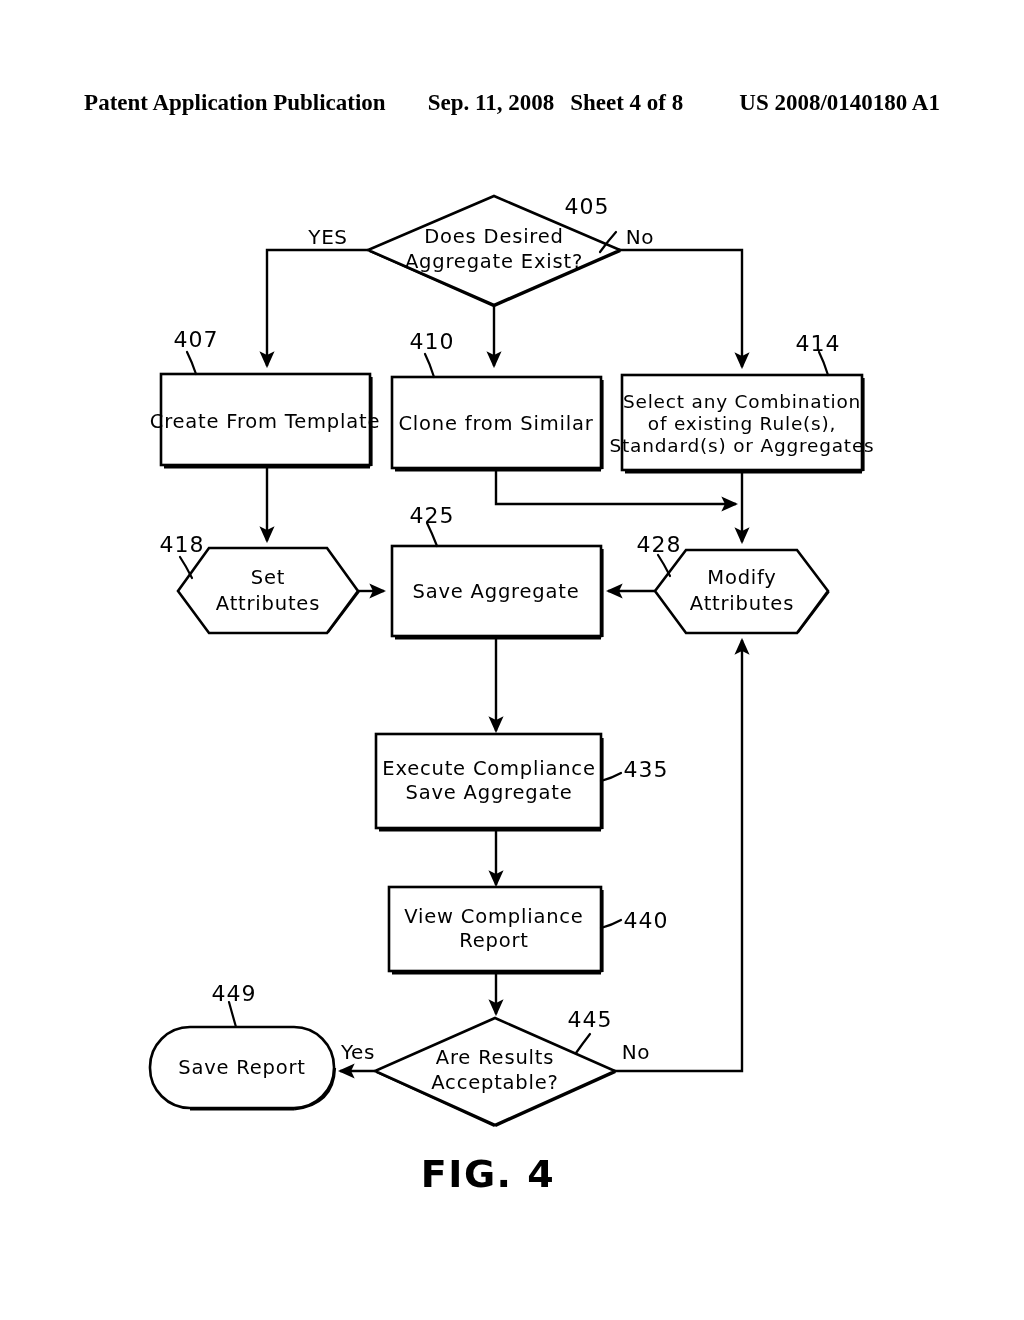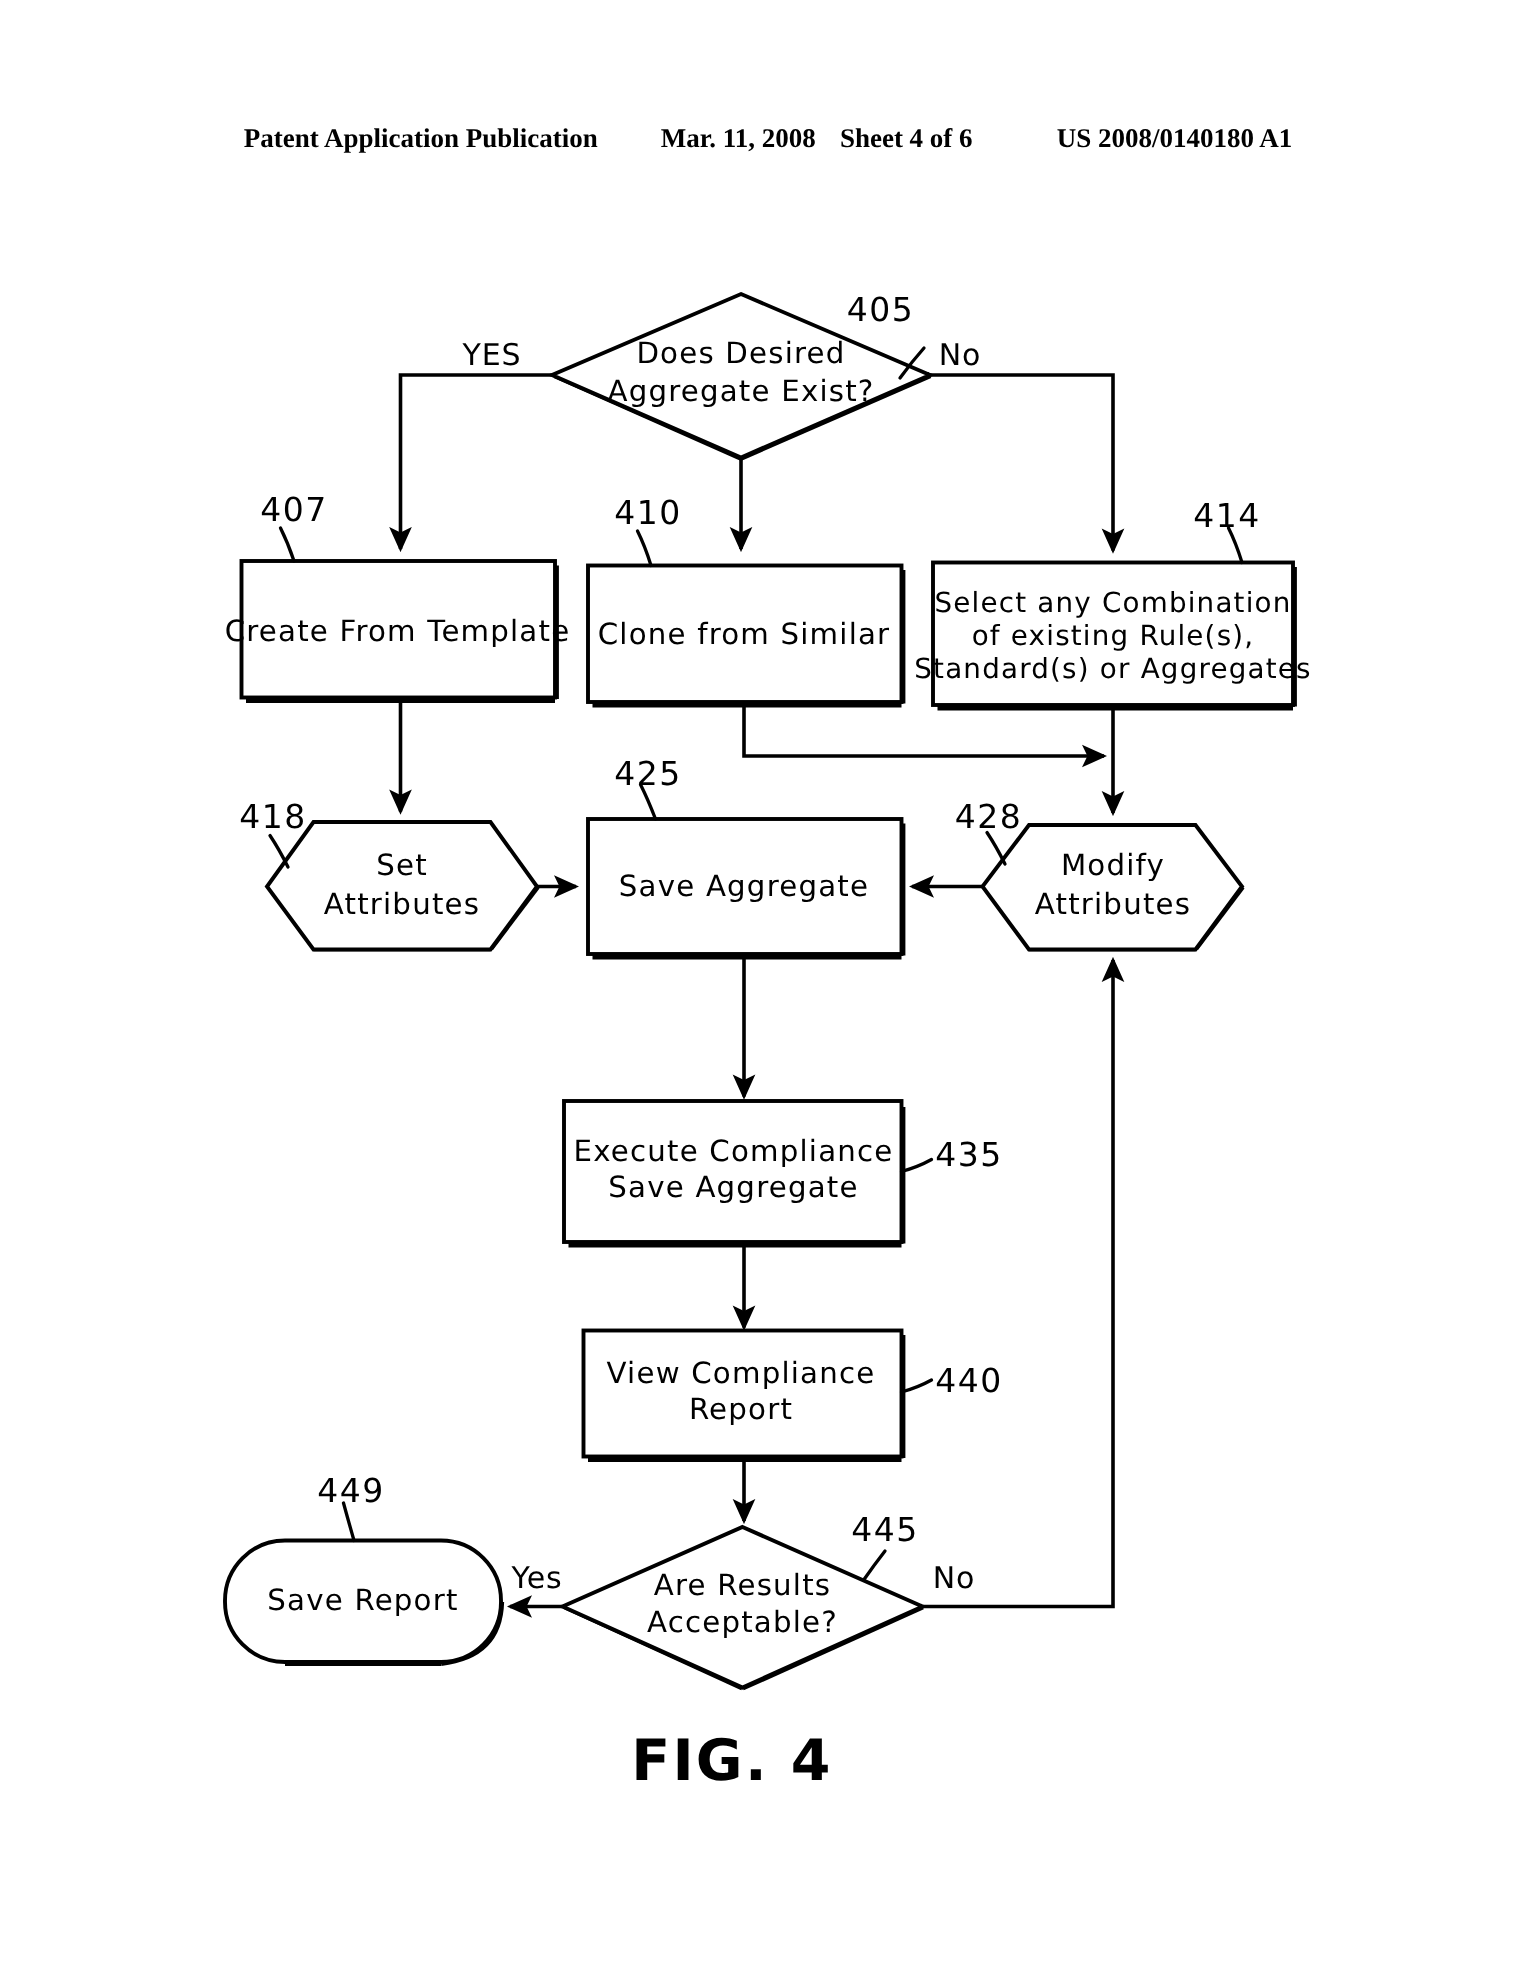--- a/index.html
+++ b/index.html
@@ -18,25 +18,25 @@
   }
 
   
   #page-header {
     position: absolute;
     left: 0;
     top: 82px;
     width: 1024px;
     height: 34px;
     display: flex;
-    align-items: flex-start;
+    align-items: flex-end;
     justify-content: center;
     font-family: "Liberation Serif", serif;
     font-weight: bold;
-    font-size: 18px;
+    font-size: 23px;
     letter-spacing: 0px;
     white-space: nowrap;
   }
   #page-header .hdr-left   { }
   #page-header .hdr-mid    { margin-left: 42px; }
   #page-header .hdr-sheet  { margin-left: 16px; }
   #page-header .hdr-right  { margin-left: 56px; }
 
   
   #figure-canvas {
@@ -115,22 +115,22 @@
     fill: #000000;
     text-anchor: middle;
     dominant-baseline: middle;
   }
 </style>
 </head>
 <body>
 
 <div id="page-header">
   <span class="hdr-left">Patent Application Publication</span>
-  <span class="hdr-mid">Mar. 11, 2008</span>
-  <span class="hdr-sheet">Sheet 4 of 6</span>
+  <span class="hdr-mid">Sep. 11, 2008</span>
+  <span class="hdr-sheet">Sheet 4 of 8</span>
   <span class="hdr-right">US 2008/0140180 A1</span>
 </div>
 
 <div id="figure-canvas">
 <svg width="1024" height="1320" viewBox="0 0 1024 1320" xmlns="http://www.w3.org/2000/svg">
 
   <defs>
     <marker id="arrow" viewBox="0 0 12 12" refX="10.5" refY="6" markerWidth="7" markerHeight="7" orient="auto-start-reverse">
       <path d="M 0 0.6 L 12 6 L 0 11.4 L 2.6 6 Z" class="arrowhead"></path>
     </marker>

